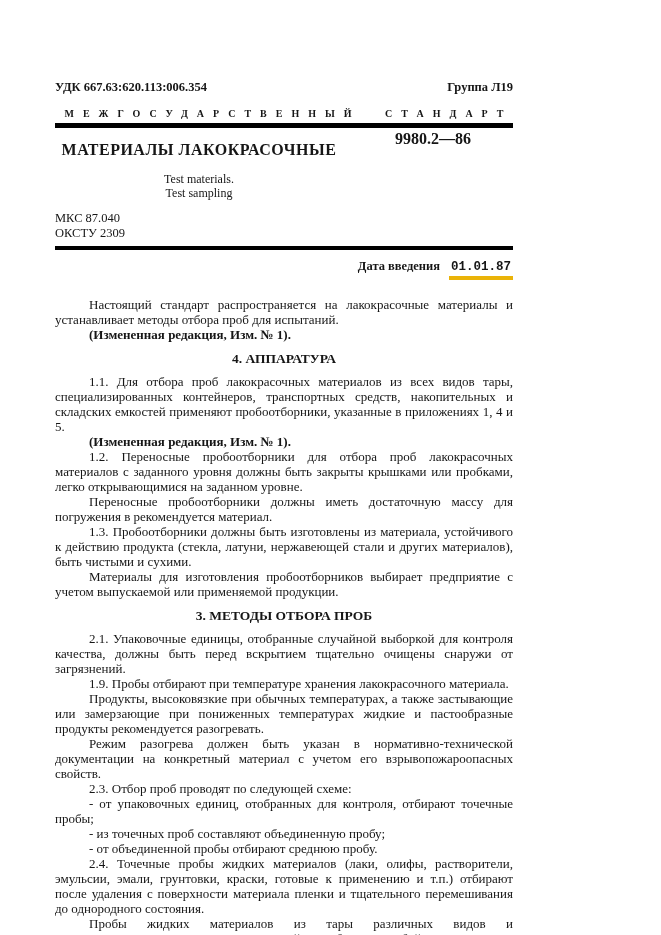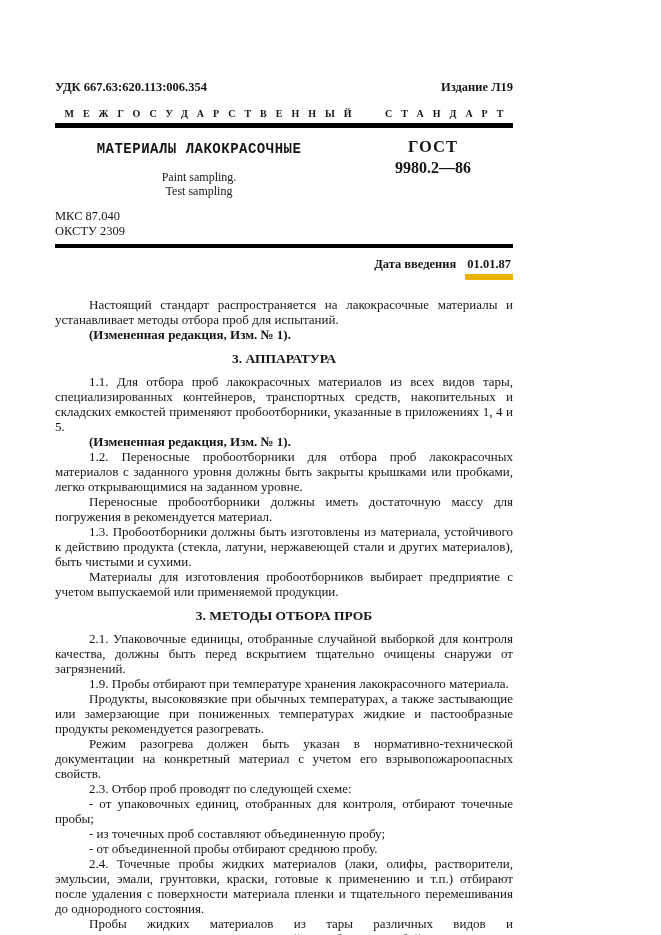--- a/index.html
+++ b/index.html
@@ -56,24 +56,23 @@
   }
   
   .title-grid {
     display: grid;
     grid-template-columns: 1fr 160px;
     column-gap: 10px;
   }
   .title-left { text-align: center; }
   .title-ru {
     font-weight: bold;
-    font-size: 14px;
+    font-size: 16px;
     margin-top: 13px;
     letter-spacing: 0.5px;
-    font-family: Liberation Mono, monospace;
   }
   .subtitle-ru {
     font-weight: bold;
     font-size: 13.5px;
     margin-top: 13px;
   }
   .title-en {
     font-size: 12px;
     margin-top: 13px;
     line-height: 14px;
@@ -104,23 +103,24 @@
   }
   
   .date-row {
     text-align: right;
     font-weight: bold;
     font-size: 12.5px;
     margin-top: 9px;
   }
   .date-value {
     display: inline-block;
-    border-bottom: 6px solid #eab308;
+    border-bottom: 4px solid #eab308;
     padding: 0 2px 2px 2px;
     margin-left: 9px;
+    font-family: Liberation Mono, monospace;
   }
   
   .content {
     margin-top: 17px;
     font-size: 13px;
     line-height: 15px;
     text-align: justify;
   }
   .content p { margin: 0; }
   .para.body   { text-indent: 34px; }
@@ -155,54 +155,53 @@
     margin-top: 6px;
   }
 </style>
 </head>
 <body>
 
 <div class="page">
 
   <div class="udc-row">
     <span>УДК 667.63:620.113:006.354</span>
-    <span>Издание Л19</span>
+    <span>Группа Л19</span>
   </div>
 
   <div class="std-type">МЕЖГОСУДАРСТВЕННЫЙ СТАНДАРТ</div>
   <div class="rule-thick"></div>
 
   <div class="title-grid">
     <div class="title-left">
       <div class="title-ru">МАТЕРИАЛЫ ЛАКОКРАСОЧНЫЕ</div>
       <div class="title-en">
-        <div>Paint sampling.</div>
+        <div>Test materials.</div>
         <div>Test sampling</div>
       </div>
       <div class="codes">
         <div>МКС 87.040</div>
         <div>ОКСТУ 2309</div>
       </div>
     </div>
     <div class="title-right">
-      <div class="gost-label">ГОСТ</div>
       <div class="gost-number">9980.2—86</div>
     </div>
   </div>
 
   <div class="rule-medium"></div>
 
   <div class="date-row">
     <span>Дата введения</span><span class="date-value">01.01.87</span>
   </div>
 
   <div class="content">
       <p class="para body">Настоящий стандарт распространяется на лакокрасочные материалы и устанавливает методы отбора проб для испытаний.</p>
       <p class="para bold">(Измененная редакция, Изм. № 1).</p>
-      <p class="para heading">3. АППАРАТУРА</p>
+      <p class="para heading">4. АППАРАТУРА</p>
       <p class="para body">1.1. Для отбора проб лакокрасочных материалов из всех видов тары, специализированных контейнеров, транспортных средств, накопительных и складских емкостей применяют пробоотборники, указанные в приложениях 1, 4 и 5.</p>
       <p class="para bold">(Измененная редакция, Изм. № 1).</p>
       <p class="para body">1.2. Переносные пробоотборники для отбора проб лакокрасочных материалов с заданного уровня должны быть закрыты крышками или пробками, легко открывающимися на заданном уровне.</p>
       <p class="para body">Переносные пробоотборники должны иметь достаточную массу для погружения в рекомендуется материал.</p>
       <p class="para body">1.3. Пробоотборники должны быть изготовлены из материала, устойчивого к действию продукта (стекла, латуни, нержавеющей стали и других материалов), быть чистыми и сухими.</p>
       <p class="para body">Материалы для изготовления пробоотборников выбирает предприятие с учетом выпускаемой или применяемой продукции.</p>
       <p class="para heading">3. МЕТОДЫ ОТБОРА ПРОБ</p>
       <p class="para body">2.1. Упаковочные единицы, отобранные случайной выборкой для контроля качества, должны быть перед вскрытием тщательно очищены снаружи от загрязнений.</p>
       <p class="para body">1.9. Пробы отбирают при температуре хранения лакокрасочного материала.</p>
       <p class="para body">Продукты, высоковязкие при обычных температурах, а также застывающие или замерзающие при пониженных температурах жидкие и пастообразные продукты рекомендуется разогревать.</p>

